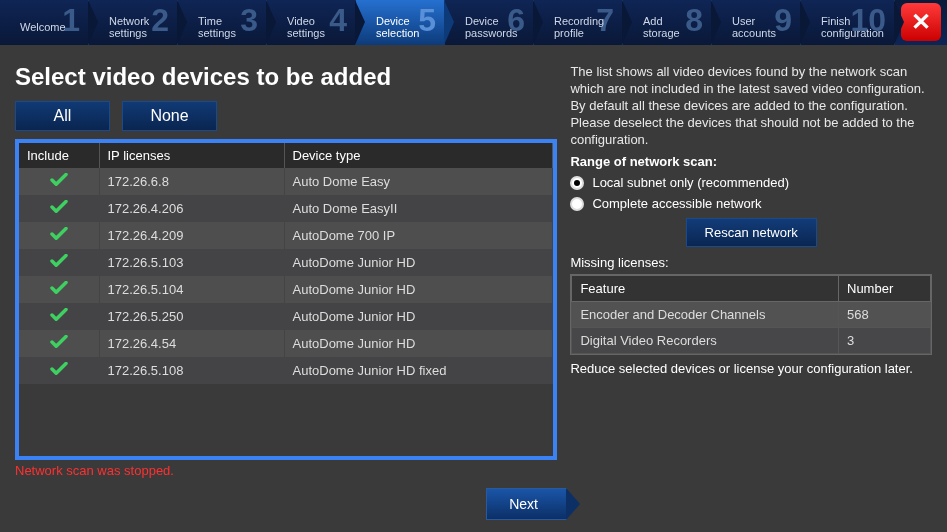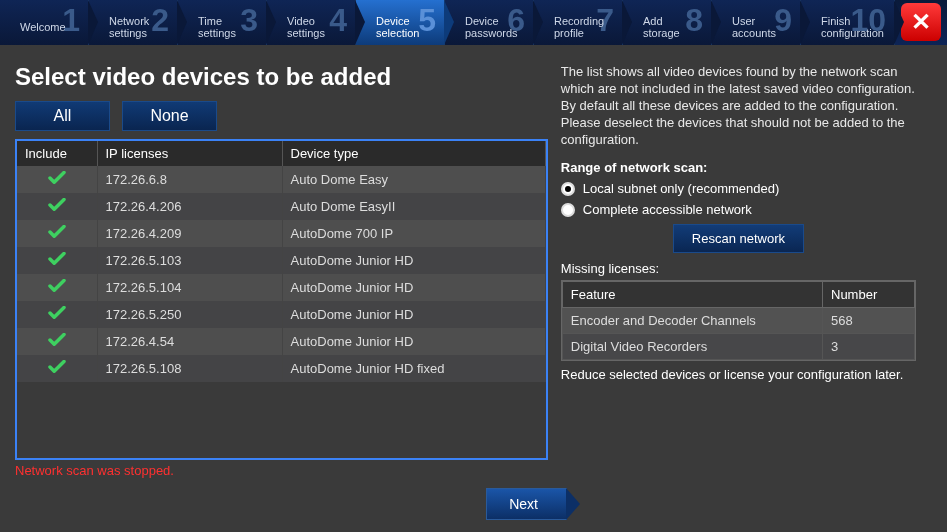--- a/index.html
+++ b/index.html
@@ -80,21 +80,21 @@
   align-items: center;
   justify-content: center;
   font-size: 24px;
   font-weight: bold;
   cursor: pointer;
 }
 .content {
   flex: 1;
   display: flex;
   background: #3a3a3a;
-  padding: 18px 31px 10px 15px;
+  padding: 18px 15px 10px 15px;
   gap: 13px;
 }
 .left { flex: 1.05; display: flex; flex-direction: column; }
 .right { flex: 0.7; display: flex; flex-direction: column; }
 h1 {
   font-size: 24px;
   font-weight: bold;
   margin-bottom: 10px;
 }
 .sel-buttons { display: flex; gap: 12px; margin-bottom: 8px; }
@@ -104,21 +104,21 @@
   color: #fff;
   padding: 5px 0;
   width: 95px;
   text-align: center;
   cursor: pointer;
   font-size: 16px;
 }
 .table-wrap {
   flex: 1;
   position: relative;
-  border: 2px solid #3b82f6;
+  border: 4px solid #3b82f6;
 }
 .table-scroll {
   height: 275px;
   overflow-y: scroll;
 }
 .table-scroll::-webkit-scrollbar { width: 16px; background: #ccc; }
 .table-scroll::-webkit-scrollbar-thumb { background: #888; border: 1px solid #aaa; }
 table { width: 100%; border-collapse: collapse; }
 thead th {
   background: #2a2a2a;
@@ -136,21 +136,21 @@
 }
 tbody tr:nth-child(odd) { background: #4e4e4e; }
 tbody tr:nth-child(even) { background: #444446; }
 .check {
   display: inline-block;
   width: 20px;
   text-align: center;
 }
 .check svg { width: 18px; height: 14px; }
 .status-msg { color: #ff3030; font-size: 13px; margin-top: 3px; }
-.info-text { font-size: 13px; line-height: 17px; color: #e8e8e8; margin-bottom: 12px; }
+.info-text { font-size: 13px; line-height: 17px; color: #e8e8e8; margin-bottom: 6px; }
 .range-title { font-weight: bold; font-size: 13px; margin-bottom: 6px; }
 .radio-row { display: flex; align-items: center; gap: 8px; font-size: 13px; margin-bottom: 6px; cursor: pointer; }
 .radio {
   width: 14px; height: 14px; border-radius: 50%;
   border: 2px solid #ddd; background: #fff;
   display: inline-flex; align-items: center; justify-content: center;
 }
 .radio.selected::after {
   content: ''; width: 6px; height: 6px; border-radius: 50%; background: #000;
 }

